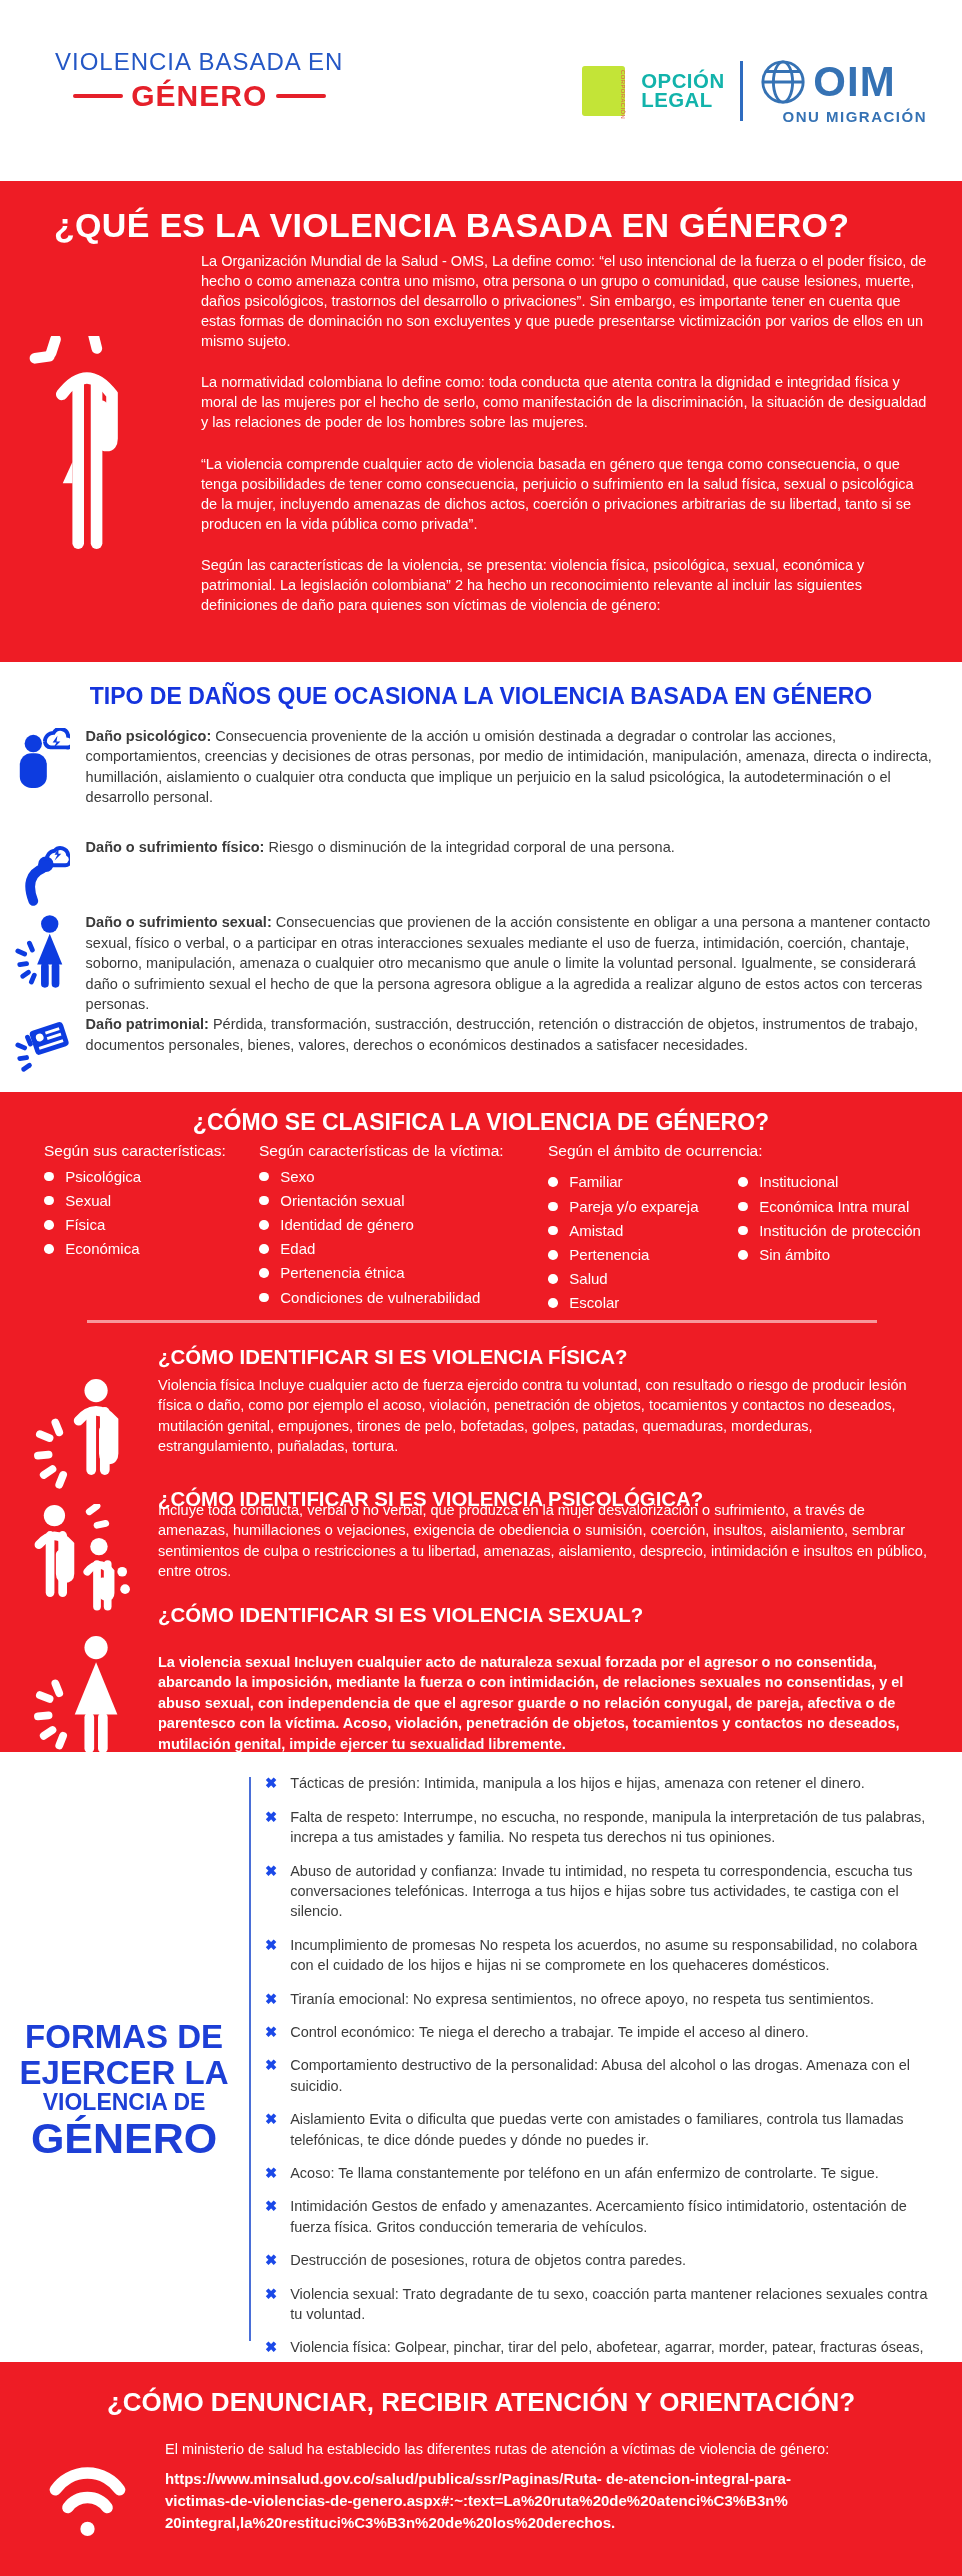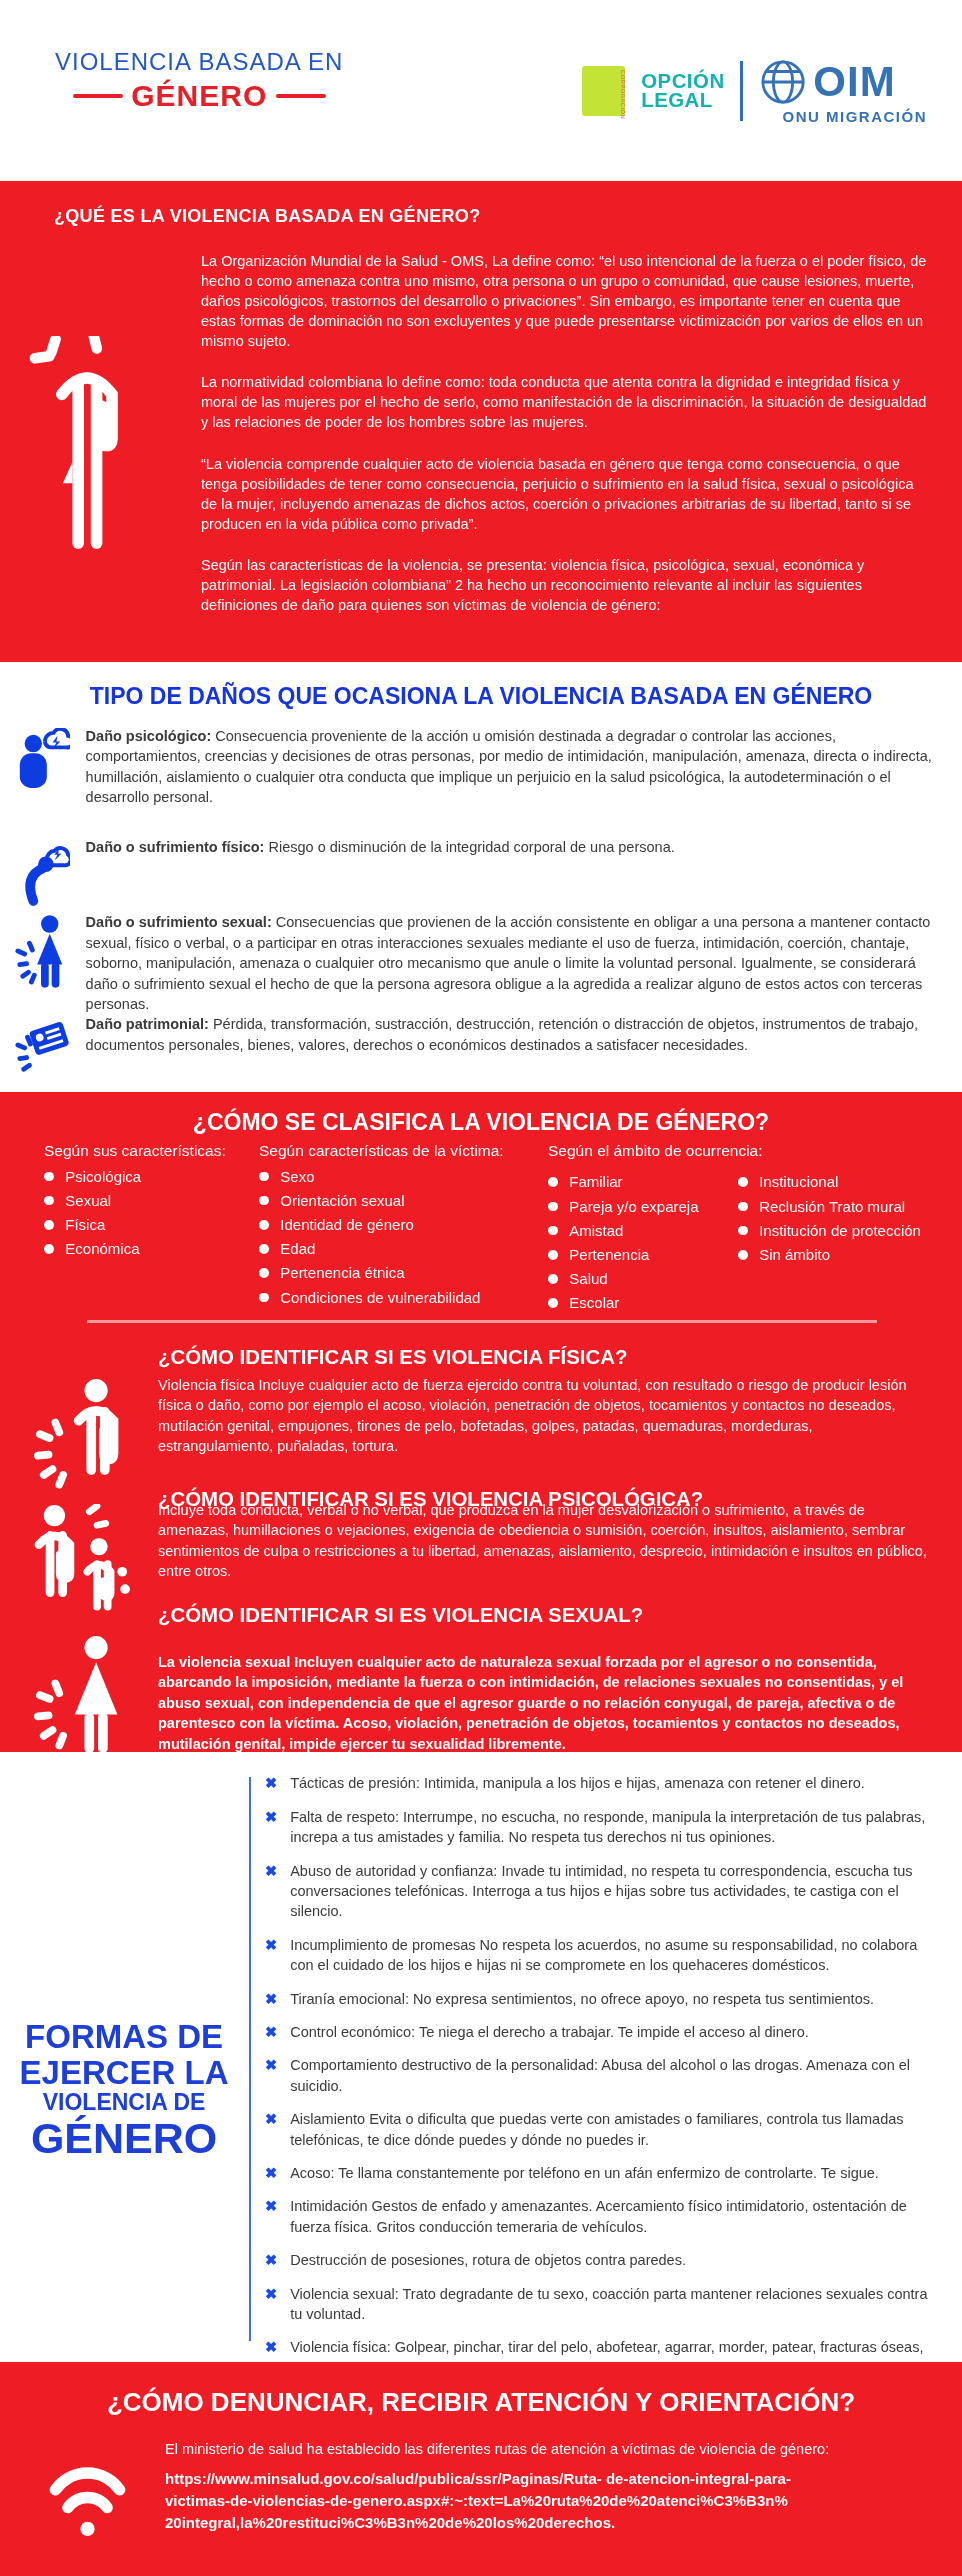--- a/index.html
+++ b/index.html
@@ -23,21 +23,21 @@
   .oim-top{display:flex;align-items:center;gap:6.8px;}
   .oim-name{font-size:42px;font-weight:700;letter-spacing:1px;line-height:1;}
   .oim-sub{font-size:15px;font-weight:700;letter-spacing:1.5px;margin-top:1.9px;margin-left:24px;}
 
   
   .red{background:#ee1c25;color:#fff;position:relative;}
   .white{background:#fff;position:relative;}
 
   
   .s1{height:481px;}
-  .s1 h1{position:absolute;left:54px;top:25px;margin:0;font-size:18px;font-weight:700;letter-spacing:0.3px;}
+  .s1 h1{position:absolute;left:54px;top:25px;margin:0;font-size:34px;font-weight:700;letter-spacing:0.3px;}
   .s1-icon{position:absolute;left:27px;top:155px;width:116px;color:#fff;}
   .s1-body{position:absolute;left:201px;top:70px;width:727px;}
   .s1-body p{margin:0 0 21.3px;font-size:14.5px;line-height:20px;font-weight:400;}
 
   
   .s2{height:430px;color:#3a3a3a;}
   .s2 h2{margin:0;position:absolute;top:21.3px;left:0;right:0;text-align:center;
          color:#1534dd;font-size:23px;font-weight:700;}
   .danos{position:absolute;top:64px;left:13.6px;right:25px;}
   .dano{display:flex;margin-bottom:15.5px;}
@@ -318,21 +318,21 @@
               <span>Escolar</span>
             </li>
         </ul>
         <ul class="vb-list">
           <li>
               <span class="bullet"></span>
               <span>Institucional</span>
             </li>
           <li>
               <span class="bullet"></span>
-              <span>Reclusión Trato mural</span>
+              <span>Económica Intra mural</span>
             </li>
           <li>
               <span class="bullet"></span>
               <span>Institución de protección</span>
             </li>
           <li>
               <span class="bullet"></span>
               <span>Sin ámbito</span>
             </li>
         </ul>

